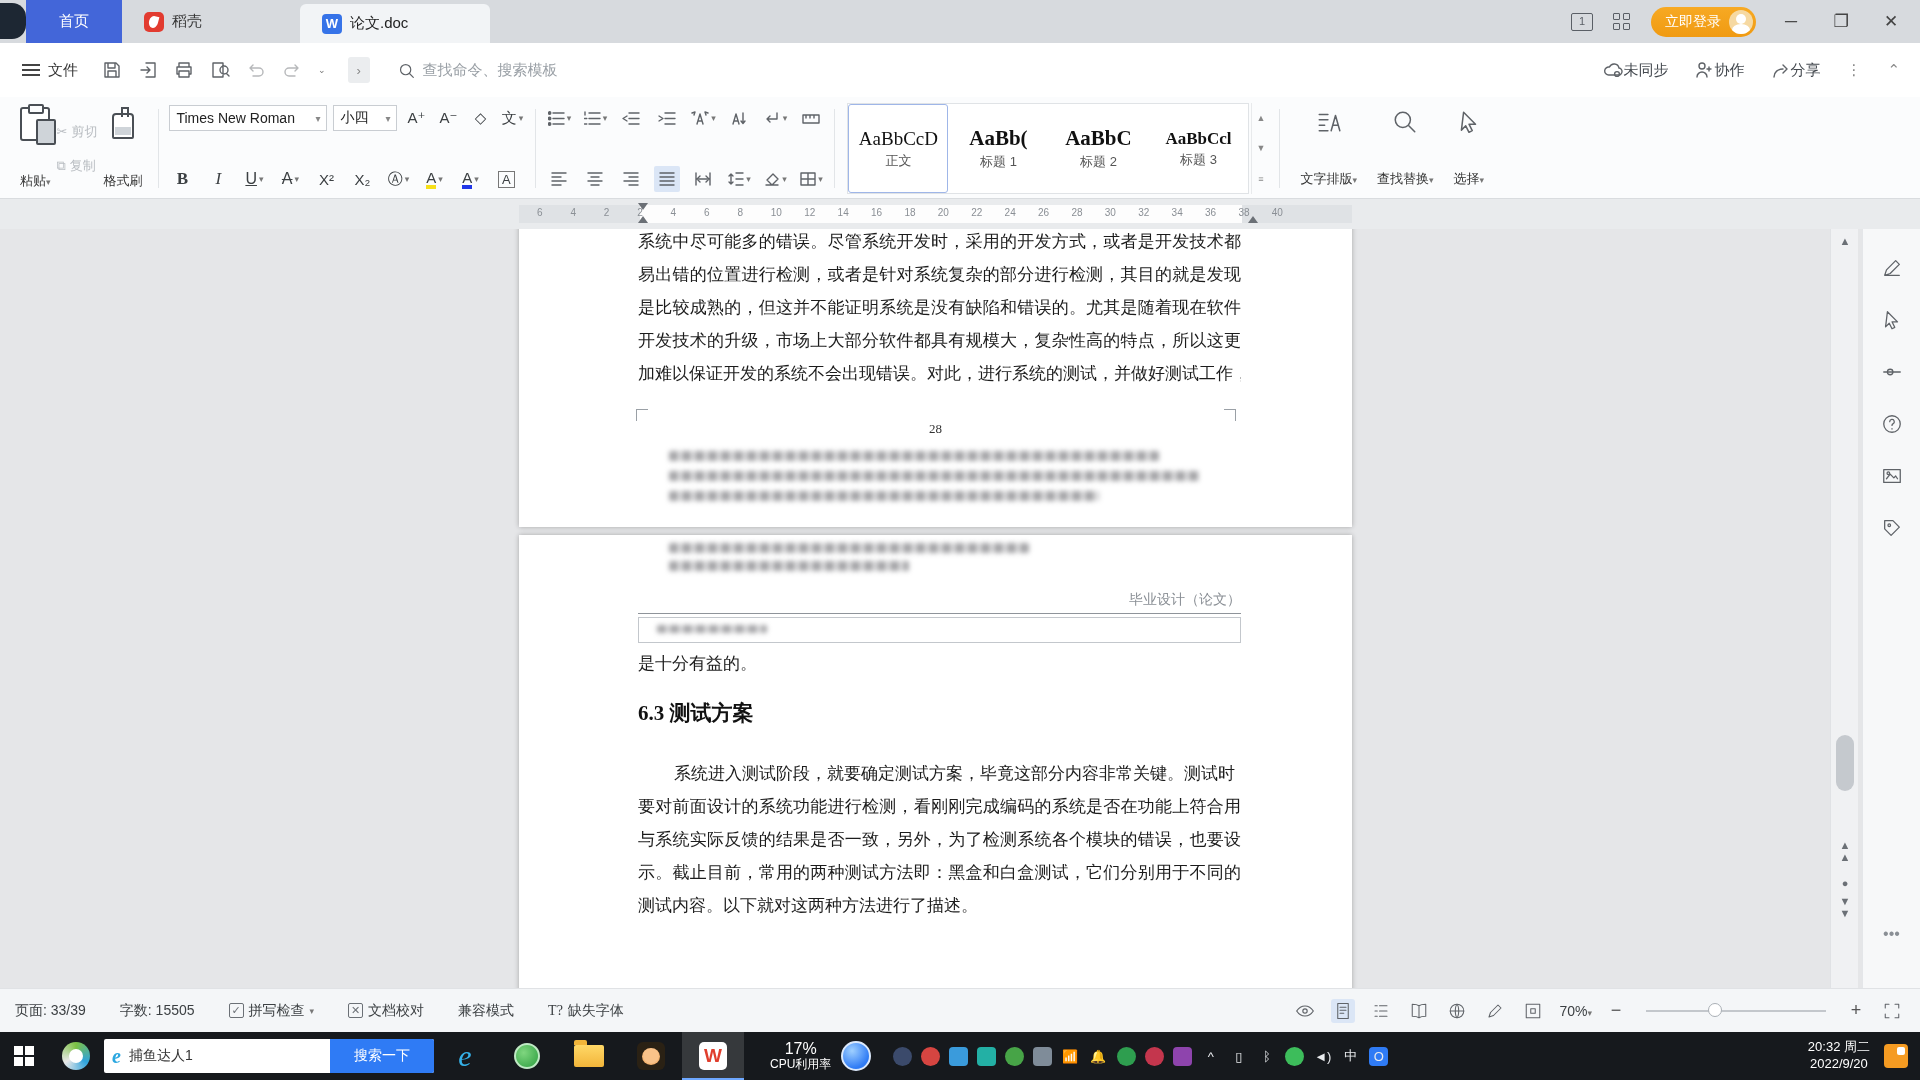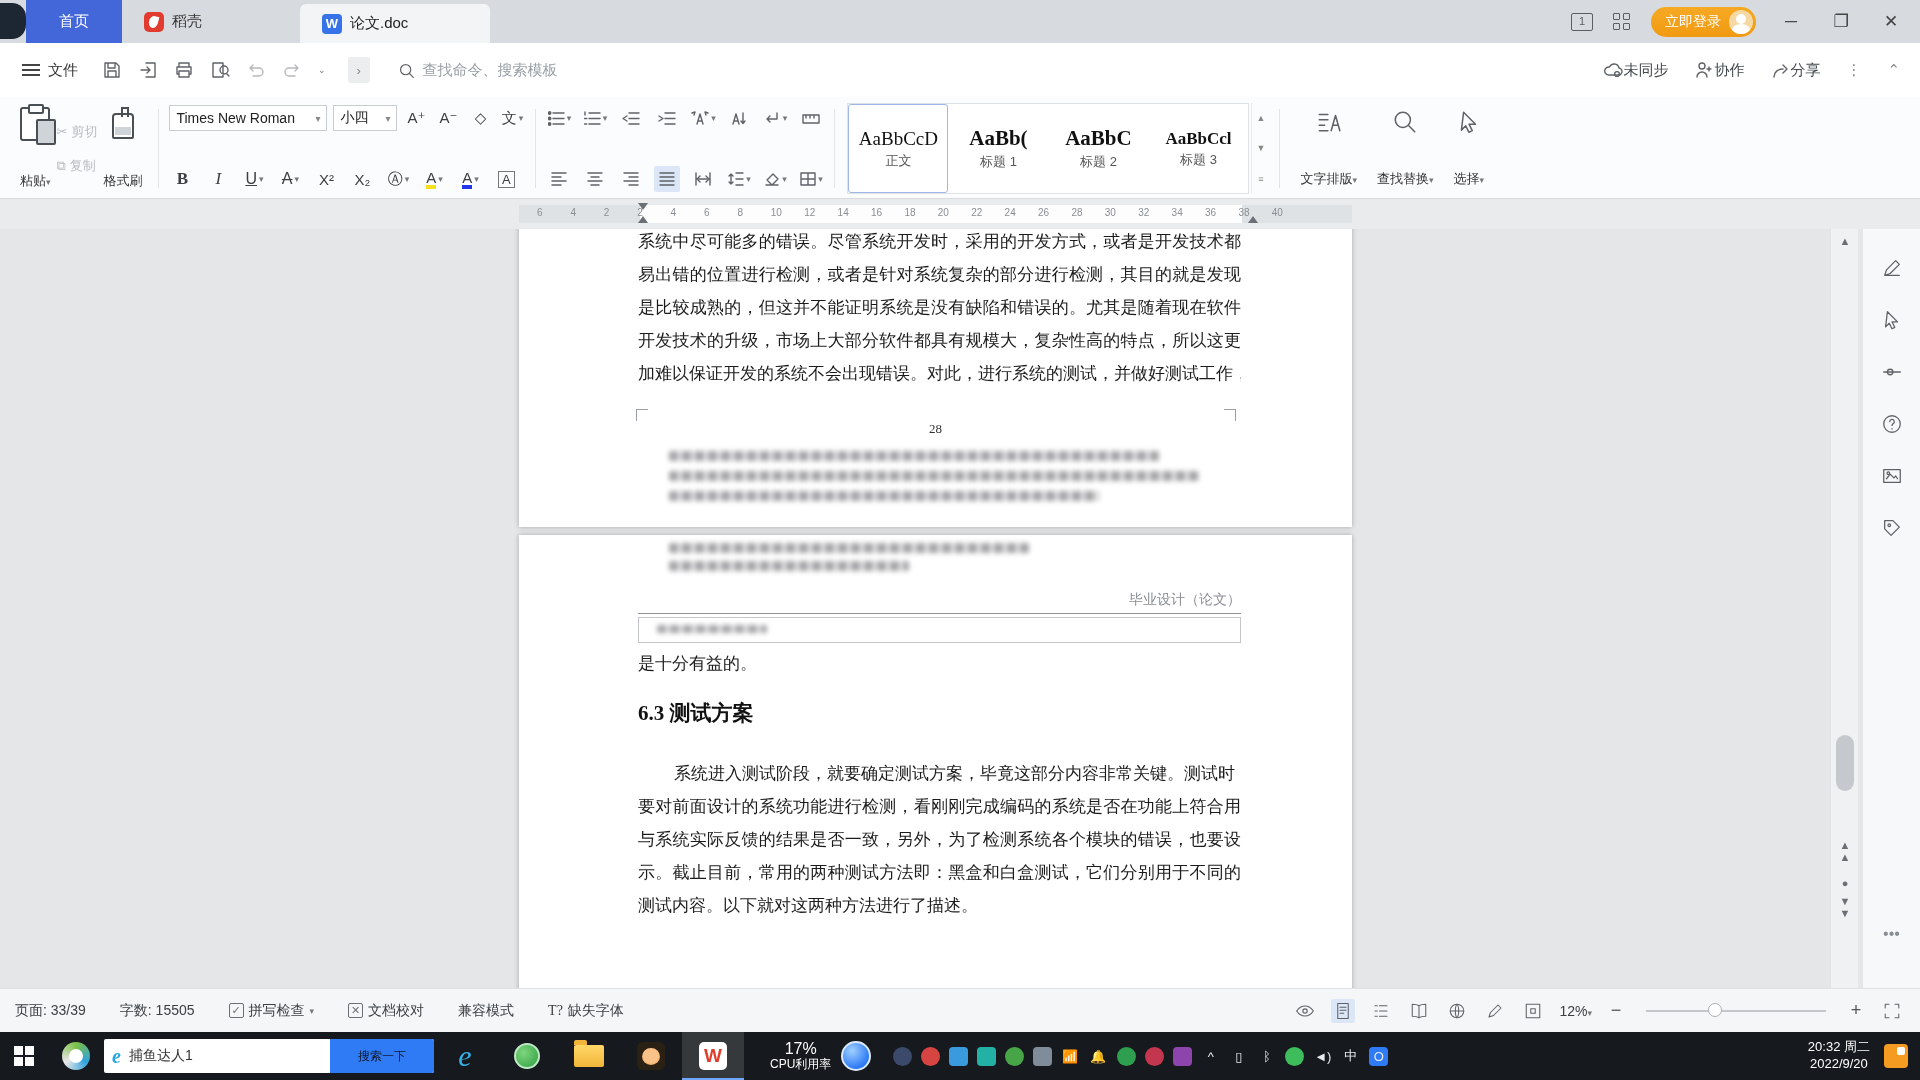--- a/index.html
+++ b/index.html
@@ -149,21 +149,21 @@
   .taskbar { position:absolute; left:0; top:1032px; width:1920px; height:48px; background:#16191d;
              display:flex; align-items:center; color:#fff; }
   .start { width:48px; height:48px; display:grid; place-content:center; grid-template-columns:9px 9px; grid-template-rows:9px 9px; gap:2px; }
   .start span { background:#fff; }
   .swirl { width:28px; height:28px; border-radius:50%; margin:0 14px;
            background:conic-gradient(#7cc043,#2ea3dd,#e8e8e8,#7cc043); position:relative; }
   .swirl::after { content:""; position:absolute; inset:7px; border-radius:50%; background:#fff; }
   .tb-search { width:330px; height:34px; background:#fff; border-radius:2px; display:flex; align-items:center; overflow:hidden; }
   .tb-search .e { color:#2aa7e0; font-family:"Liberation Serif",serif; font-style:italic; font-weight:bold; font-size:20px; padding:0 8px; }
   .tb-search .q { flex:1; color:#333; font-size:14px; }
-  .tb-search .go { width:104px; height:34px; background:#2f7bf5; color:#0f172a; font-size:12px; display:flex; align-items:center; justify-content:center; }
+  .tb-search .go { width:104px; height:34px; background:#2f7bf5; color:#ffffff; font-size:14px; display:flex; align-items:center; justify-content:center; }
   .task-ic { width:62px; height:48px; display:flex; align-items:center; justify-content:center; }
   .task-ic.on { background:rgba(255,255,255,.14); box-shadow:inset 0 -2px 0 #6ea8ff; }
   .ie-e { color:#35b1e8; font-family:"Liberation Serif",serif; font-style:italic; font-size:30px; }
   .gball { width:26px; height:26px; border-radius:50%; background:radial-gradient(circle at 35% 35%, #7fd67f, #2c9e3f); border:2px solid #bfe9c4; }
   .folder { width:30px; height:22px; background:linear-gradient(#ffd867,#f2b53a); border-radius:2px; position:relative; }
   .folder::before { content:""; position:absolute; left:0; top:-5px; width:13px; height:5px; background:#f2b53a; border-radius:2px 2px 0 0; }
   .monkey { width:28px; height:28px; background:#2a2114; border-radius:6px; position:relative; }
   .monkey::after { content:""; position:absolute; inset:6px 5px 5px 5px; border-radius:50%; background:radial-gradient(circle at 50% 45%, #f9c289 55%, #e78a2e); }
   .wps-task { width:28px; height:28px; background:#fff; border-radius:5px; color:#e03e2d; font-weight:bold; font-size:19px; display:flex; align-items:center; justify-content:center; }
   .cpu { text-align:center; line-height:1.15; margin-left:26px; }
@@ -651,21 +651,21 @@
     <span class="view-ic">
         <svg class="stroke" width="18" height="18" viewBox="0 0 24 24">
           <path d="M4 20l2-6L16 4l4 4L10 18z"></path>
         </svg>
       </span>
     <span class="view-ic">
         <svg class="stroke" width="18" height="18" viewBox="0 0 24 24">
           <path d="M3 3h18v18H3z M9 9h6v6H9z"></path>
         </svg>
       </span>
-    <span><span>12%</span><span class="car">▾</span></span>
+    <span><span>70%</span><span class="car">▾</span></span>
     <span class="zbtn">−</span>
     <span class="zoom-slider">
         <span class="zoom-knob"></span>
       </span>
     <span class="zbtn">+</span>
     <span class="view-ic">
         <svg class="stroke" width="18" height="18" viewBox="0 0 24 24">
           <path d="M3 8V3h5M16 3h5v5M21 16v5h-5M8 21H3v-5"></path>
         </svg>
       </span>

